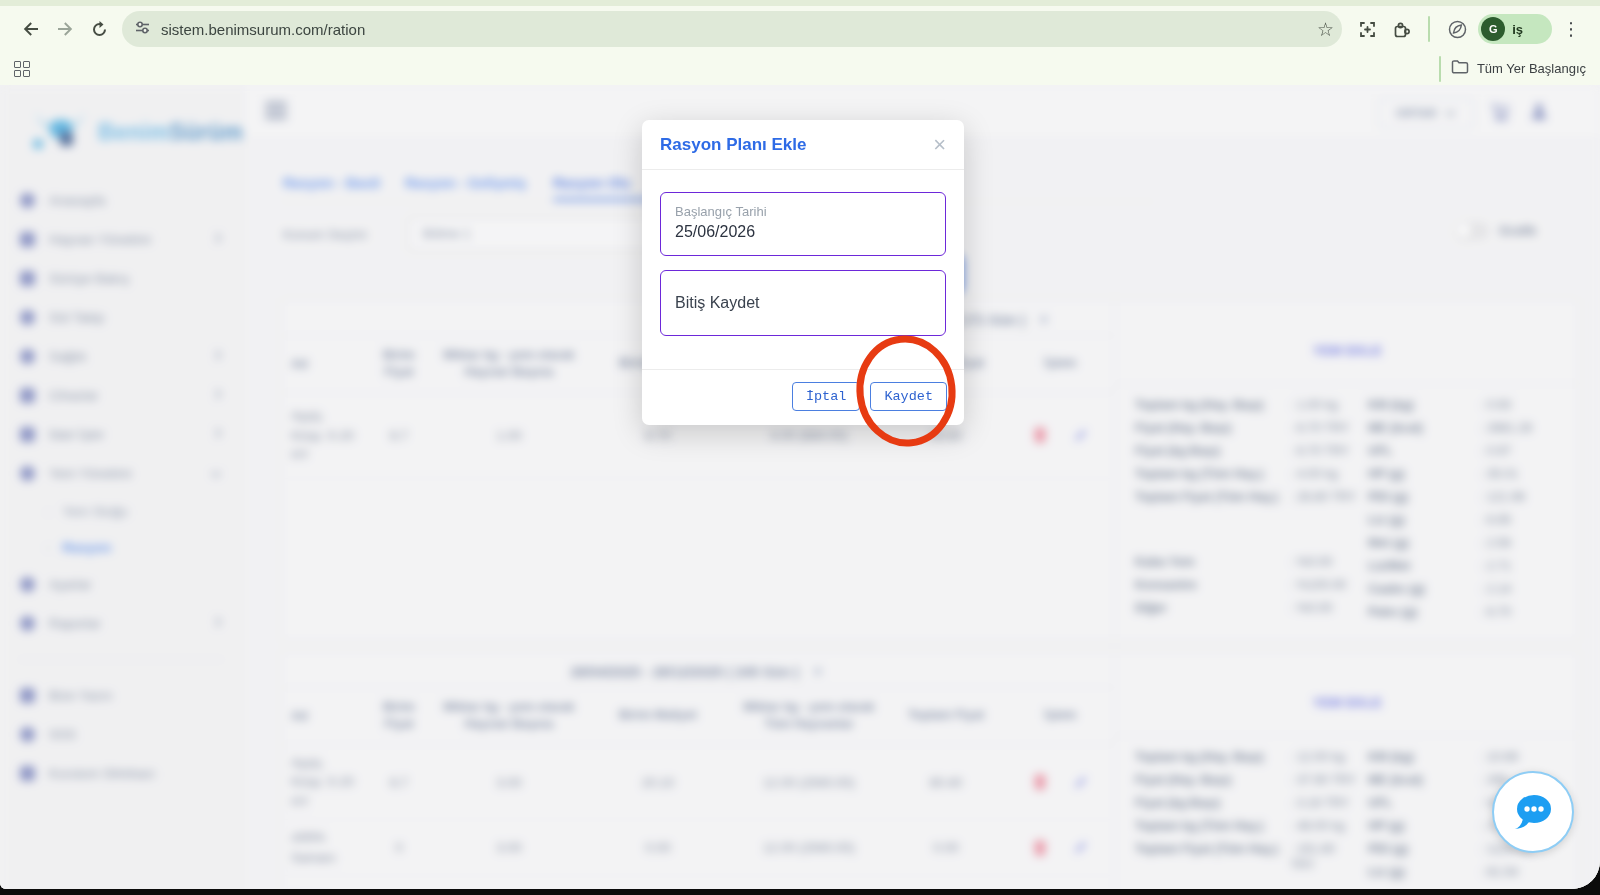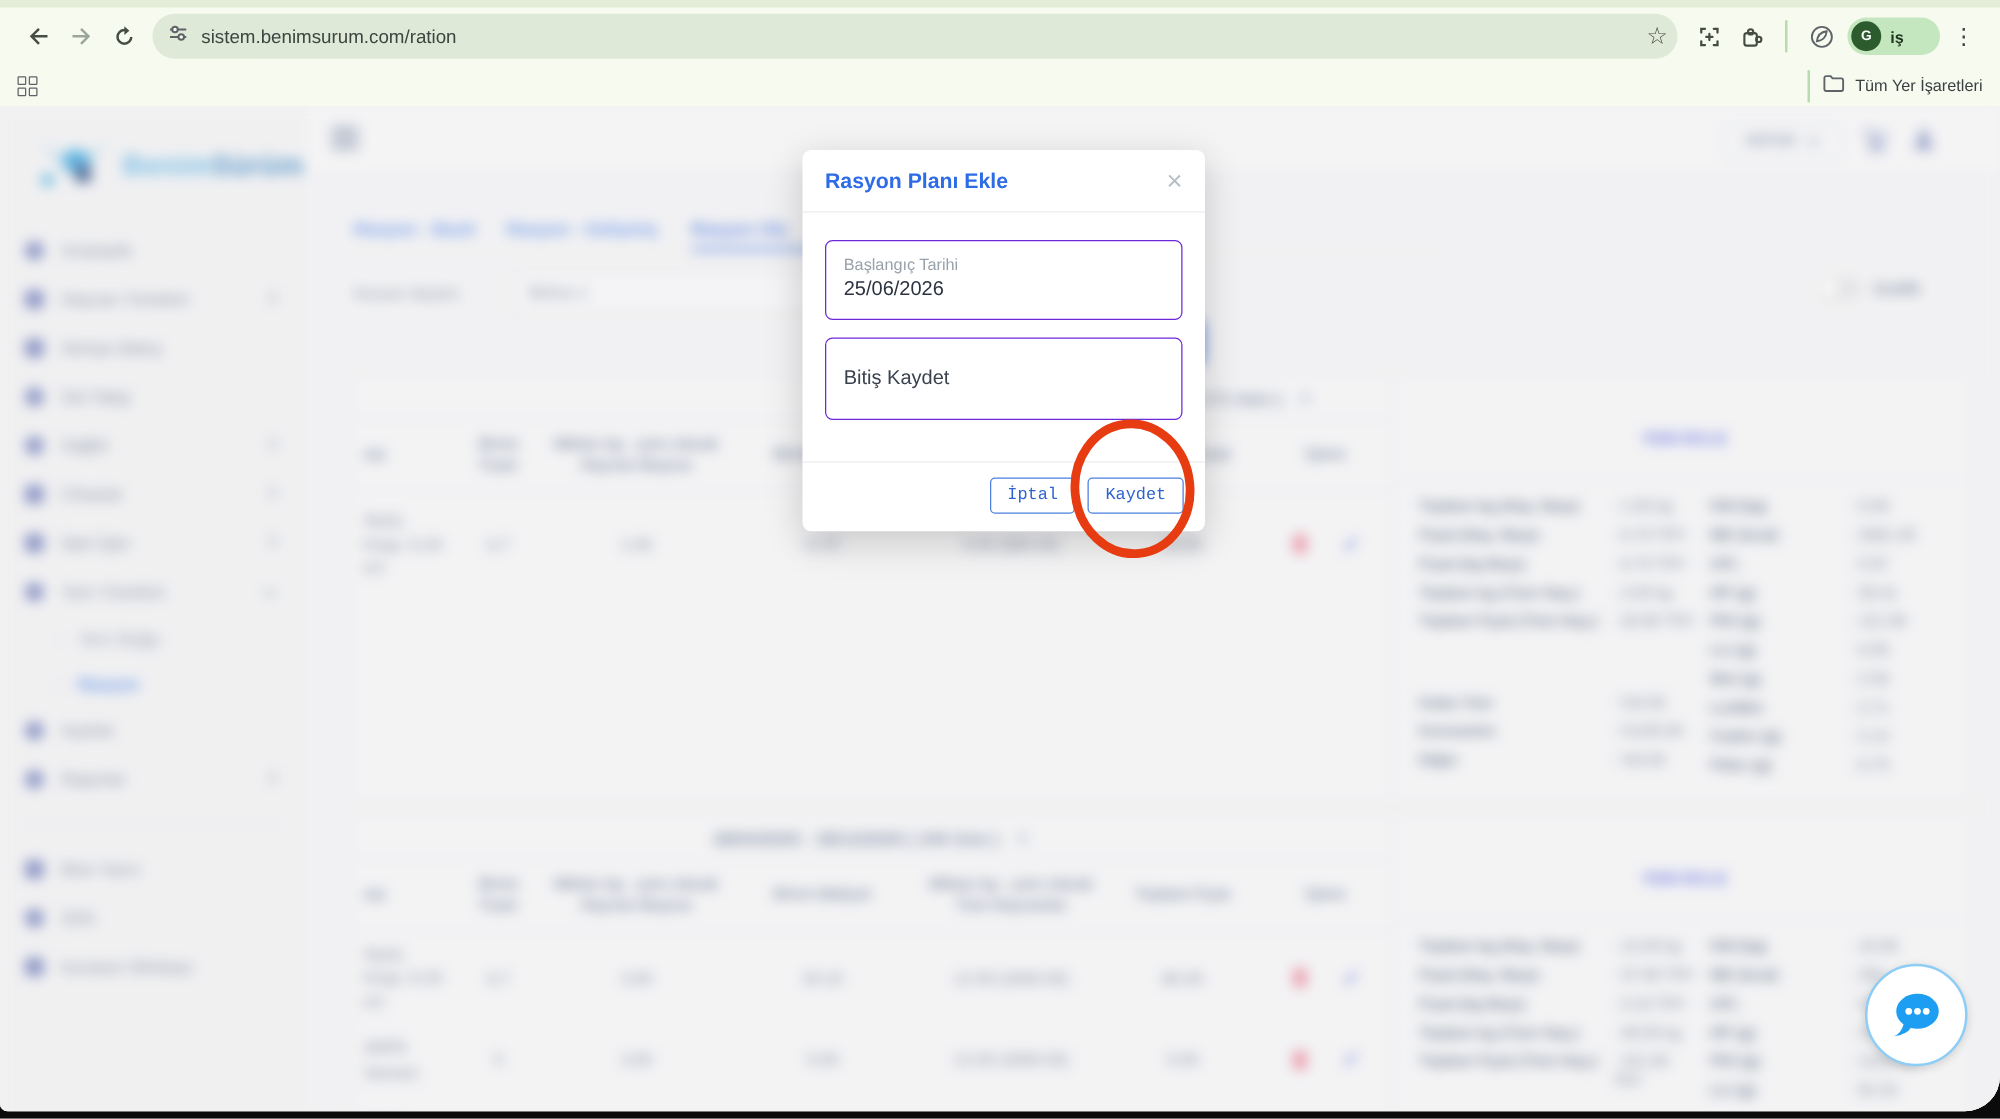--- a/index.html
+++ b/index.html
@@ -202,21 +202,21 @@
             <i></i>
             <i></i>
           </span>
       <span class="bm-right">
         <span class="chrome-sep"></span>
         <span>
           <svg width="18" height="15" viewBox="0 0 18 15" fill="none" stroke="#5f6368" stroke-width="1.5">
             <path d="M1.5 3.5c0-1 .6-1.6 1.6-1.6h3.4l1.5 1.8h7c1 0 1.5.6 1.5 1.6v6.9c0 1-.5 1.6-1.5 1.6H3.1c-1 0-1.6-.6-1.6-1.6z"></path>
           </svg>
         </span>
-        <span class="bm-label">Tüm Yer İşaretleri</span>
+        <span class="bm-label">Tüm Yer Başlangıç</span>
       </span>
     </div>
   </div>
 
   <div class="app">
     <div class="blurwrap">
           <div class="blur-inner">
 
       <aside class="sidebar">
         <div class="logo">

